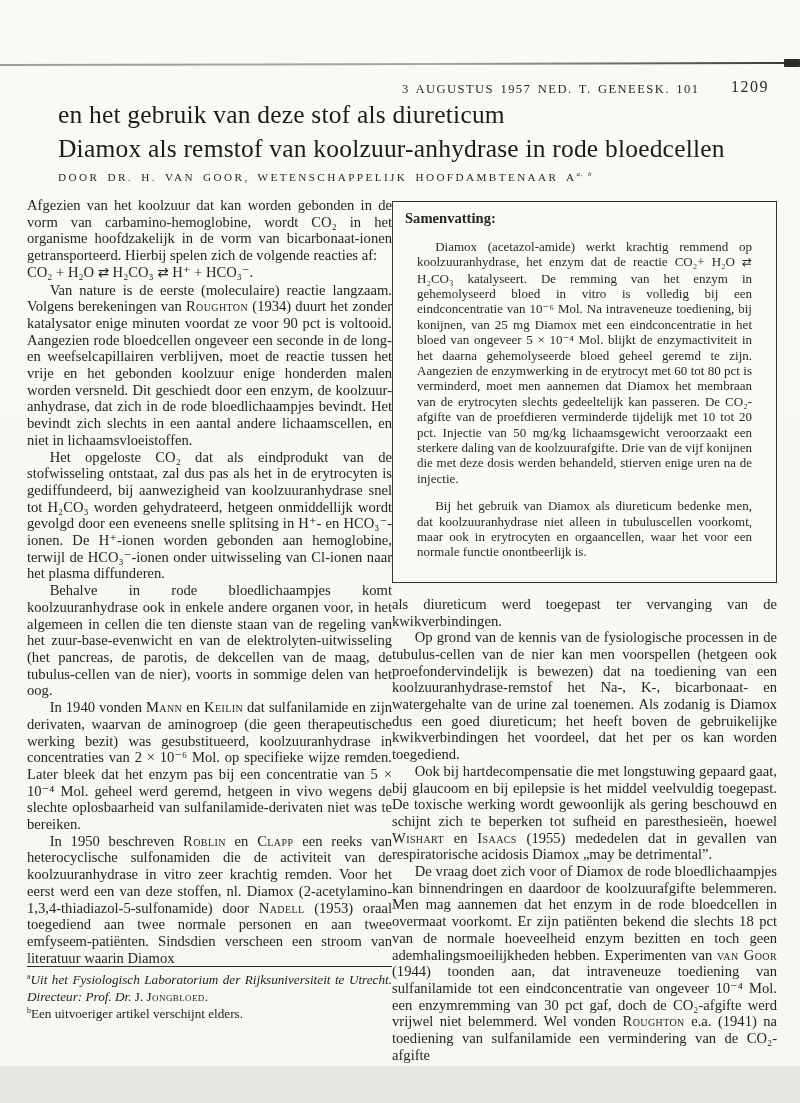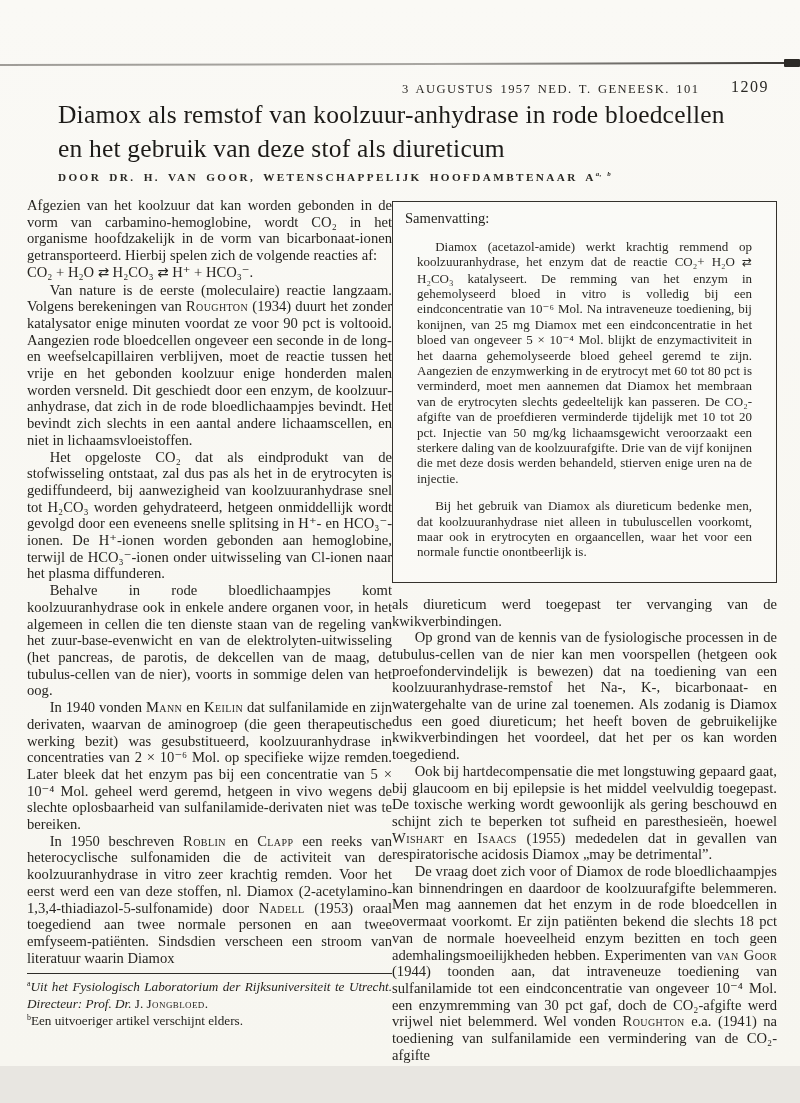--- a/index.html
+++ b/index.html
@@ -16,56 +16,56 @@
   .scan-line{position:absolute;top:63px;left:0;width:800px;height:1.5px;
     background:linear-gradient(90deg,rgba(70,66,60,.5),rgba(70,66,60,.45) 55%,rgba(35,32,28,.9));
     transform:rotate(-.15deg);}
   .scan-blot{position:absolute;top:59px;right:0;width:16px;height:8px;background:#2c2a26;border-radius:1px;}
   
   .journal-line{position:absolute;top:82px;left:402px;font-size:12.6px;letter-spacing:1.4px;word-spacing:2px;color:#2a2824;}
   .page-number{position:absolute;top:78px;left:731px;font-size:16px;letter-spacing:1.5px;color:#2a2824;}
   
   .title{position:absolute;top:98px;left:58px;width:724px;font-size:25.5px;line-height:34px;
     font-weight:400;letter-spacing:.2px;color:#1d1b18;}
-  .byline{position:absolute;top:171px;left:58px;font-size:11.2px;letter-spacing:2.4px;word-spacing:3px;color:#2a2824;font-weight:bold;}
+  .byline{position:absolute;top:171px;left:58px;font-size:11.2px;letter-spacing:2.4px;word-spacing:3px;color:#2a2824;}
   
   .columns{position:absolute;top:197px;left:27px;width:750px;height:906px;display:flex;overflow:hidden;}
   .col-left{width:365px;flex:0 0 365px;}
   .col-right{flex:1;}
   .body-text p{margin:0;font-size:14.6px;line-height:16.7px;text-align:justify;
     hyphens:none;color:#262420;}
   .body-text p.ind{text-indent:1.55em;}
   .equation{margin:3px 0 4px;text-align:center;font-size:14.8px;line-height:18px;text-indent:0;}
   .rev{font-family:"DejaVu Sans",sans-serif;font-size:.92em;}
   .sc{font-variant:small-caps;letter-spacing:.4px;}
   .i{font-style:italic;}
   .sup{vertical-align:super;font-size:.6em;line-height:0;}
   .sup-i{vertical-align:super;font-size:.62em;line-height:0;font-style:italic;letter-spacing:.5px;}
   
-  .footnotes{margin-top:7px;border-top:1.2px solid #2f2d29;padding-top:5px;}
+  .footnotes{border-top:1.2px solid #2f2d29;padding-top:5px;}
   .footnotes p{font-size:13.2px;line-height:16.6px;text-align:justify;text-indent:0;margin:0;}
   
   .summary-box{border:1.7px solid #34312c;padding:8px 12px 10px 12px;margin:4px 0 13px 0;background:rgba(255,255,255,.25);}
-  .summary-heading{font-weight:normal;font-size:14.6px;margin:0 0 4px 0;color:#1f1d1a;}
+  .summary-heading{font-weight:bold;font-size:14.6px;margin:0 0 4px 0;color:#1f1d1a;}
   .summary-box p.sump{margin:12px;font-size:13px;line-height:15.4px;text-align:justify;text-indent:1.4em;color:#2a2824;}
 </style>
 </head>
 <body>
 
 <div class="page">
 
   <div class="scan-line"></div>
   <div class="scan-blot"></div>
 
   <div class="journal-line">3 AUGUSTUS 1957 NED. T. GENEESK. 101</div>
   <div class="page-number">1209</div>
 
   <div class="title">
+    <div>en het gebruik van deze stof als diureticum</div>
     <div>Diamox als remstof van koolzuur-anhydrase in rode bloedcellen</div>
-    <div>en het gebruik van deze stof als diureticum</div>
   </div>
 
   <div class="byline"><span>DOOR DR. H. VAN GOOR, WETENSCHAPPELIJK HOOFDAMBTENAAR A</span><span class="sup-i">a, b</span></div>
 
   <div class="columns body-text">
 
     <div class="col-left">
       <p><span>Afgezien van het koolzuur dat kan worden gebonden in de vorm van carbamino-hemoglobine, wordt CO₂ in het organisme hoofdzakelijk in de vorm van bicarbonaat-ionen getransporteerd. Hierbij spelen zich de volgende reacties af:</span></p>
       <p class="equation"><span>CO₂ + H₂O </span><span class="rev">⇄</span><span> H₂CO₃ </span><span class="rev">⇄</span><span> H⁺ + HCO₃⁻.</span></p>
       <p class="ind"><span>Van nature is de eerste (moleculaire) reactie langzaam. Volgens berekeningen van </span><span class="sc">Roughton</span><span> (1934) duurt het zonder katalysator enige minuten voordat ze voor 90 pct is voltooid. Aangezien rode bloedcellen ongeveer een seconde in de long- en weefselcapillairen verblijven, moet de reactie tussen het vrije en het gebonden koolzuur enige honderden malen worden versneld. Dit geschiedt door een enzym, de koolzuur-anhydrase, dat zich in de rode bloedlichaampjes bevindt. Het bevindt zich slechts in een aantal andere lichaamscellen, en niet in lichaamsvloeistoffen.</span></p>

